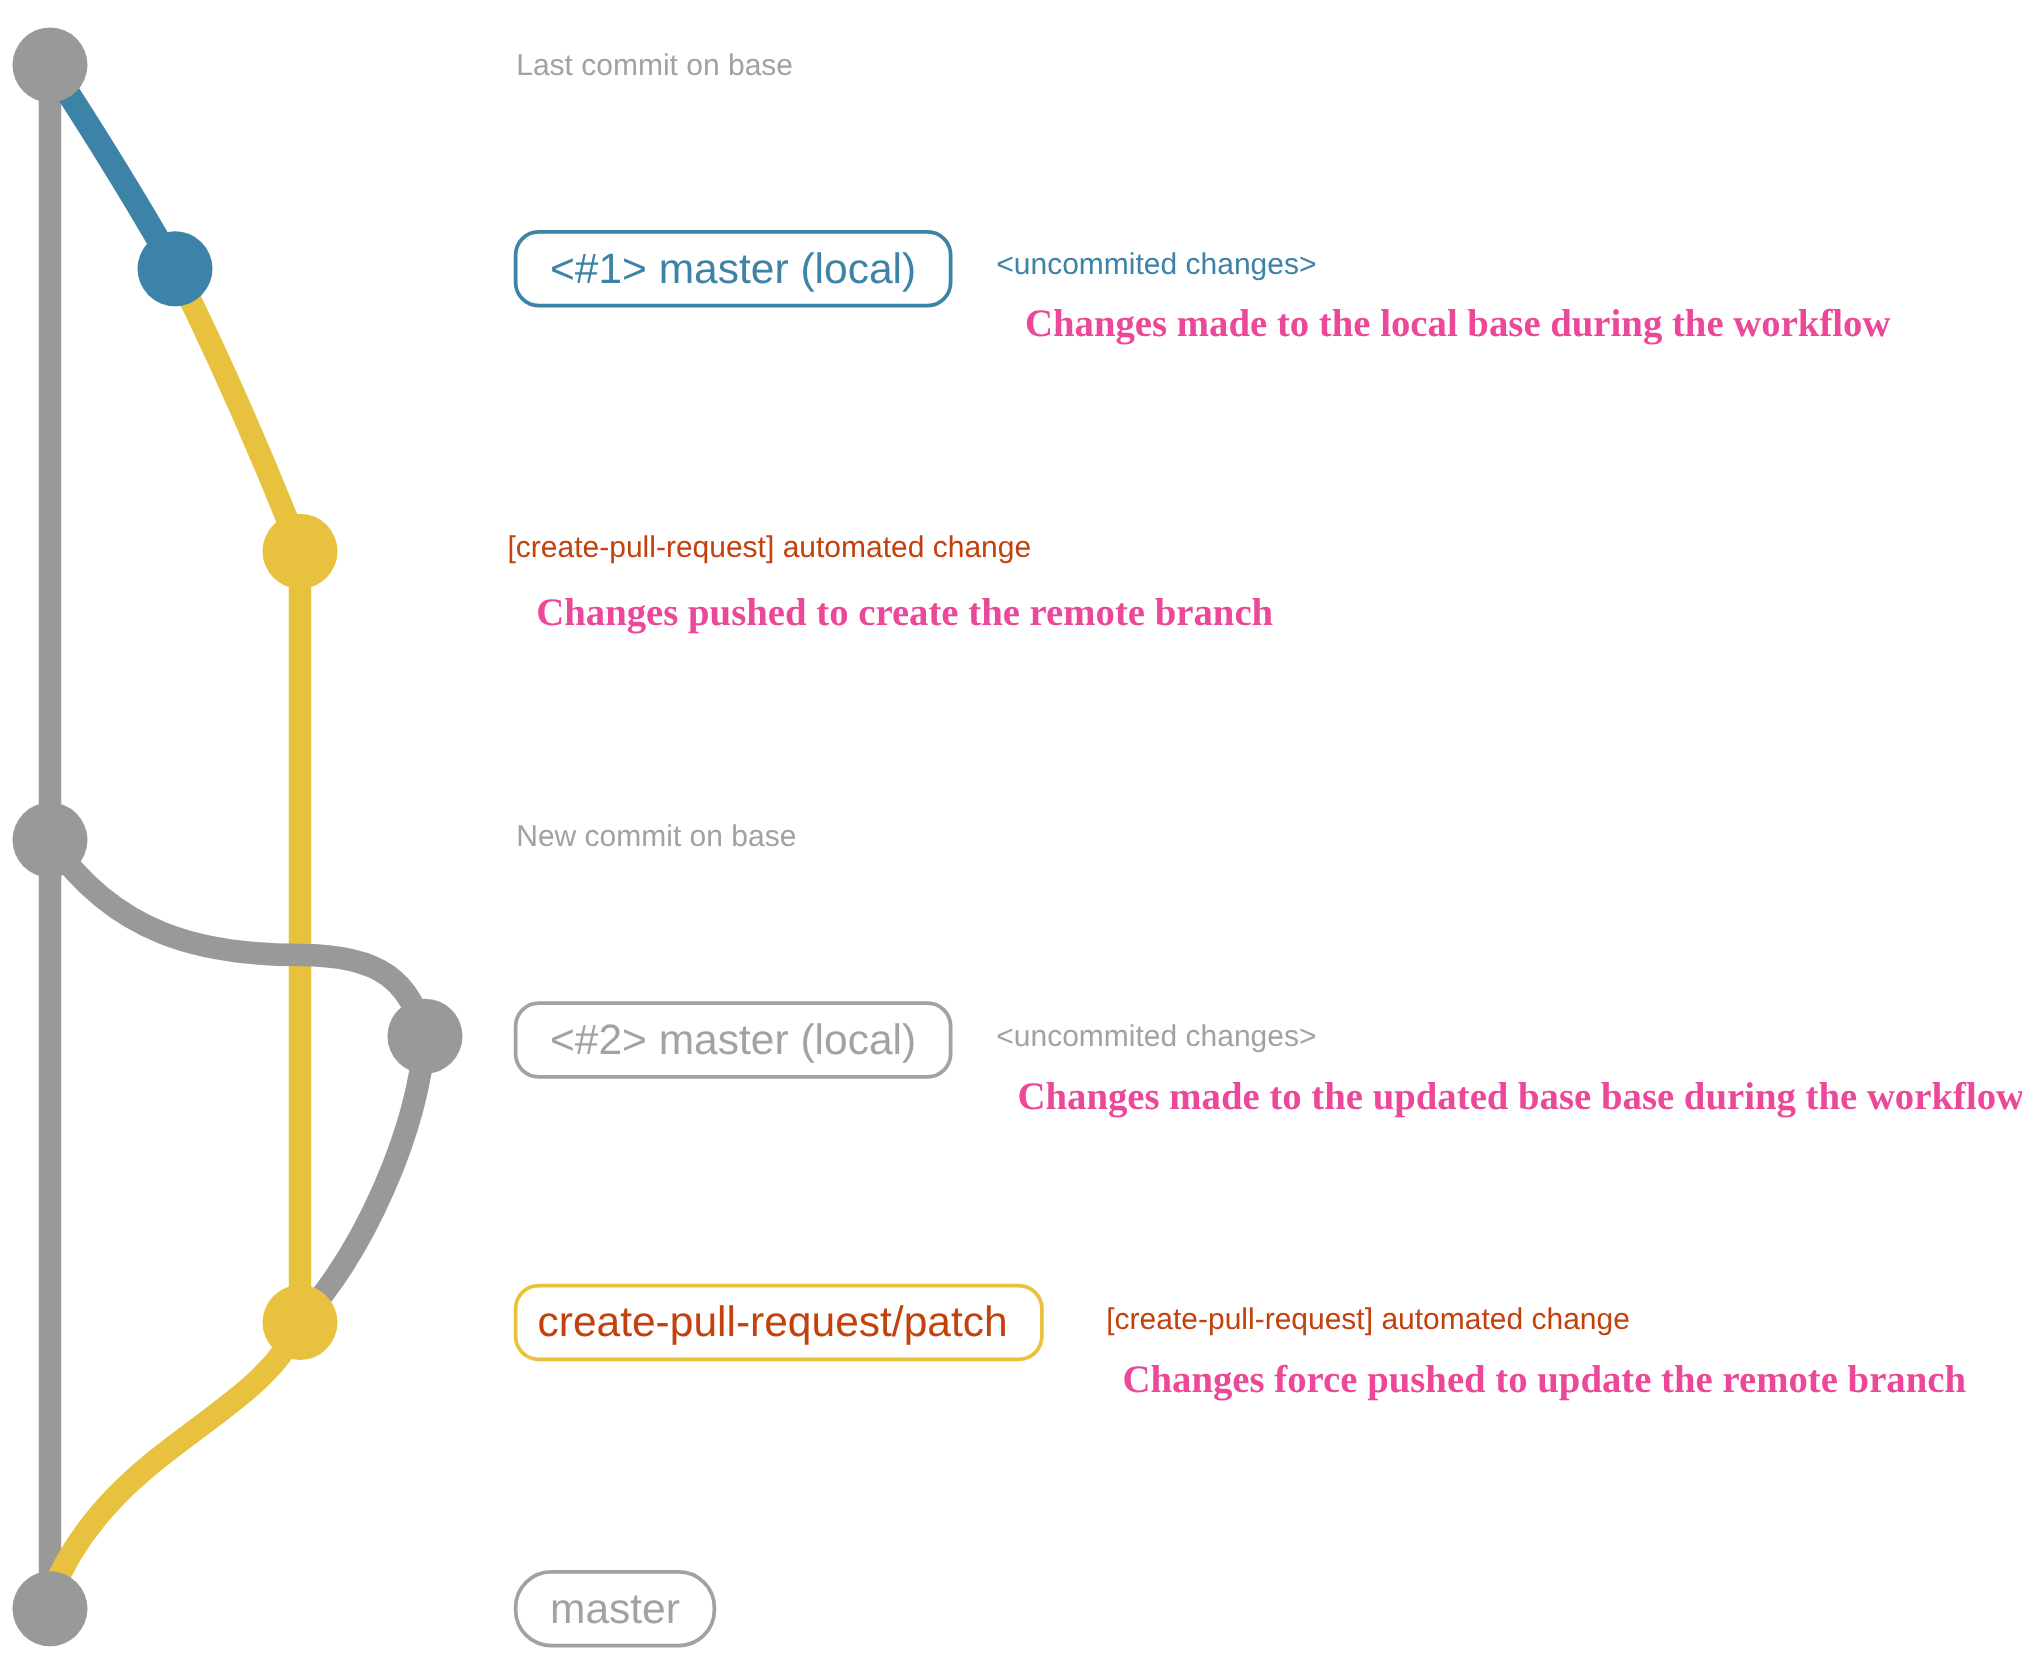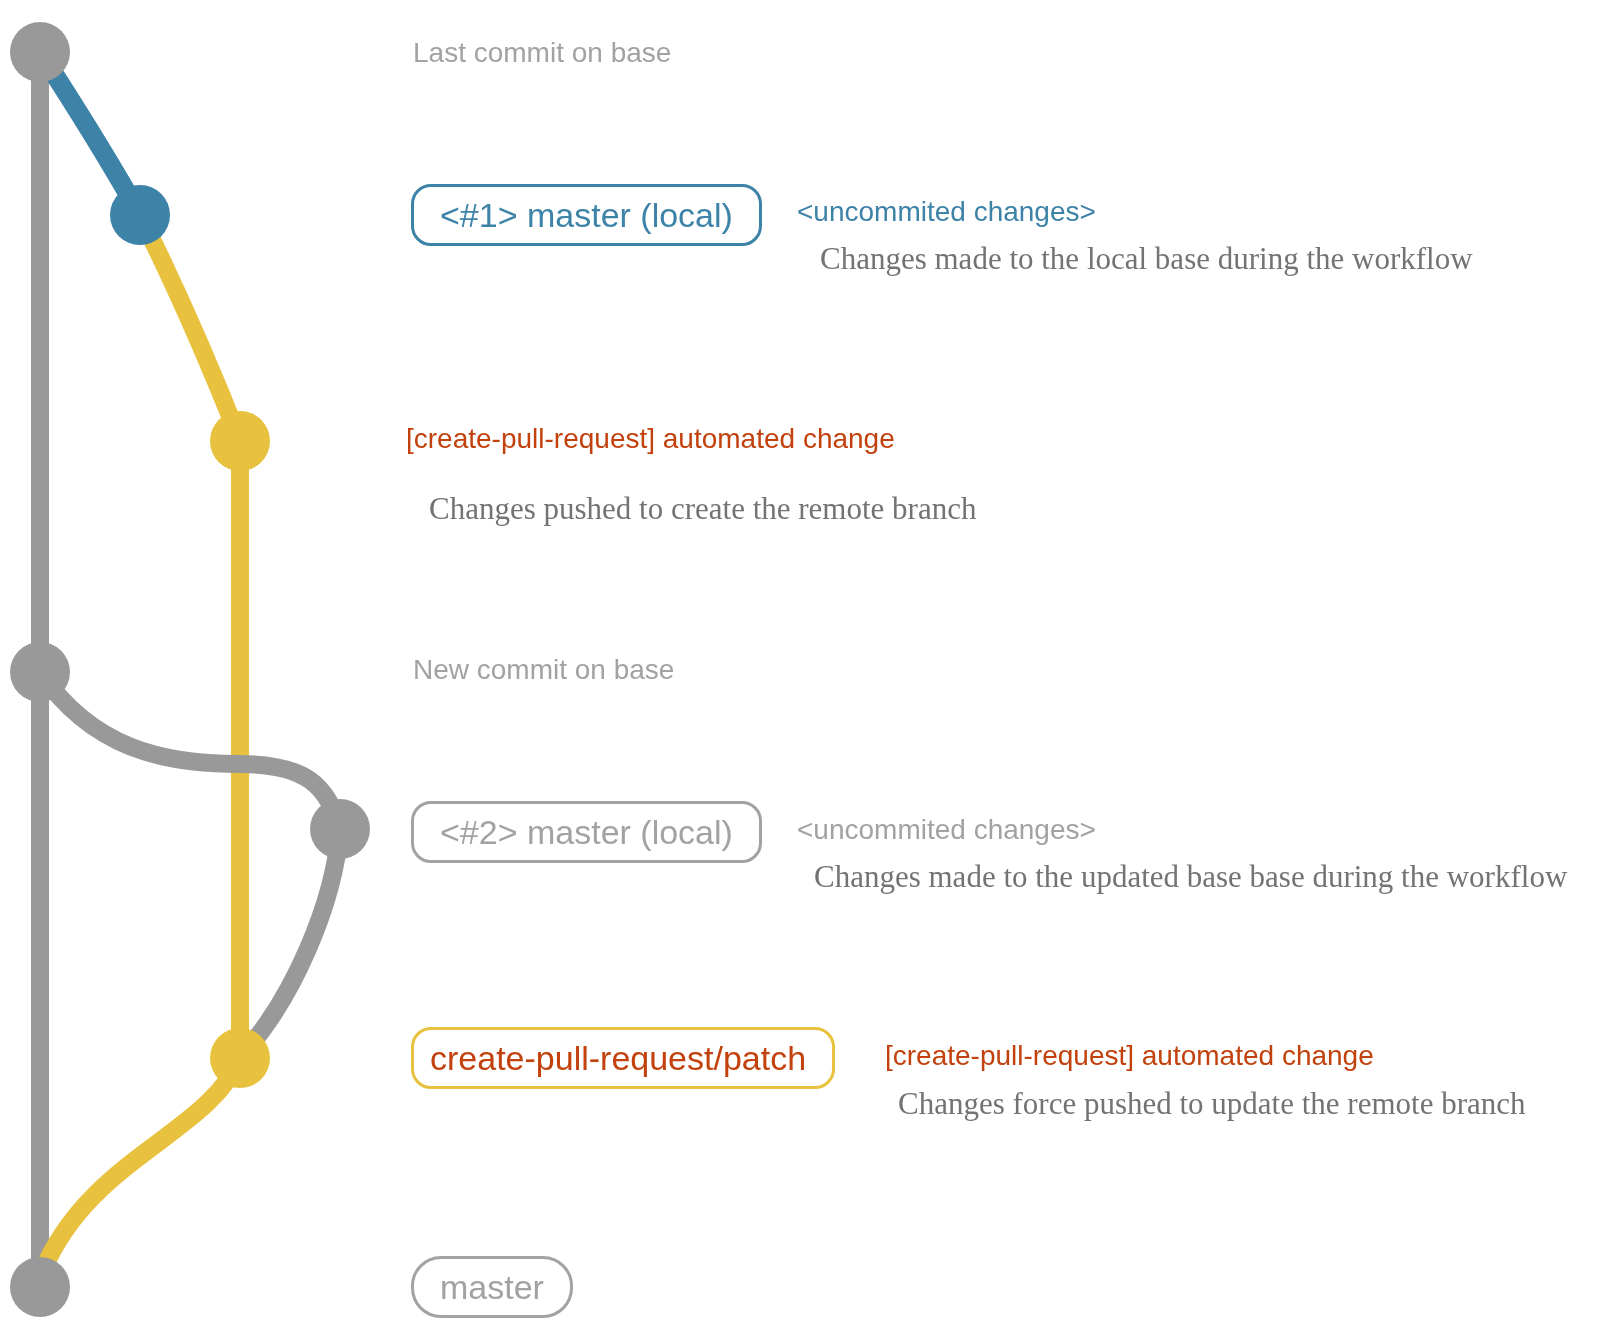--- a/index.html
+++ b/index.html
@@ -9,33 +9,34 @@
     height: 1344px;
     background: #ffffff;
     overflow: hidden;
     font-family: "Liberation Sans", sans-serif;
   }
   .graph-svg { position: absolute; left: 0; top: 0; }
 
   .plain-label, .note-label {
     position: absolute;
     transform: translateY(-50%);
-    font-size: 28px;
+    font-size: 24px;
     line-height: 1.1;
     white-space: nowrap;
     font-family: "Liberation Sans", sans-serif;
   }
   .desc-label {
     position: absolute;
     transform: translateY(-50%);
     font-size: 31px;
     line-height: 1.1;
     white-space: nowrap;
-    color: #737373;
+    color: #ec4899;
     font-family: "Liberation Serif", serif;
+    font-weight: bold;
   }
   .ref-box {
     position: absolute;
     transform: translateY(-50%);
     display: inline-flex;
     align-items: center;
     justify-content: center;
     height: 62px;
     padding: 0 26px;
     box-sizing: border-box;
@@ -77,21 +78,21 @@
     <circle cx="40" cy="1287" r="30" fill="#999999"></circle>
   </svg>
 
   <div class="plain-label c-gray" style="left:413px; top:53px;">Last commit on base</div>
 
   <div class="ref-box c-blue" style="left:411px; top:215px;">&lt;#1&gt; master (local)</div>
   <div class="note-label c-blue" style="left:797px; top:212px;">&lt;uncommited changes&gt;</div>
   <div class="desc-label" style="left:820px; top:259px;">Changes made to the local base during the workflow</div>
 
   <div class="note-label c-yellow" style="left:406px; top:439px;">[create-pull-request] automated change</div>
-  <div class="desc-label" style="left:429px; top:509px;">Changes pushed to create the remote branch</div>
+  <div class="desc-label" style="left:429px; top:490px;">Changes pushed to create the remote branch</div>
 
   <div class="plain-label c-gray" style="left:413px; top:670px;text-align:right;">New commit on base</div>
 
   <div class="ref-box c-gray" style="left:411px; top:832px;">&lt;#2&gt; master (local)</div>
   <div class="note-label c-gray" style="left:797px; top:830px;">&lt;uncommited changes&gt;</div>
   <div class="desc-label" style="left:814px; top:877px;">Changes made to the updated base base during the workflow</div>
 
   <div class="ref-box c-yellow" style="left:411px; top:1058px;padding-left:16px;">create-pull-request/patch</div>
   <div class="note-label c-yellow" style="left:885px; top:1056px;">[create-pull-request] automated change</div>
   <div class="desc-label" style="left:898px; top:1104px;">Changes force pushed to update the remote branch</div>

